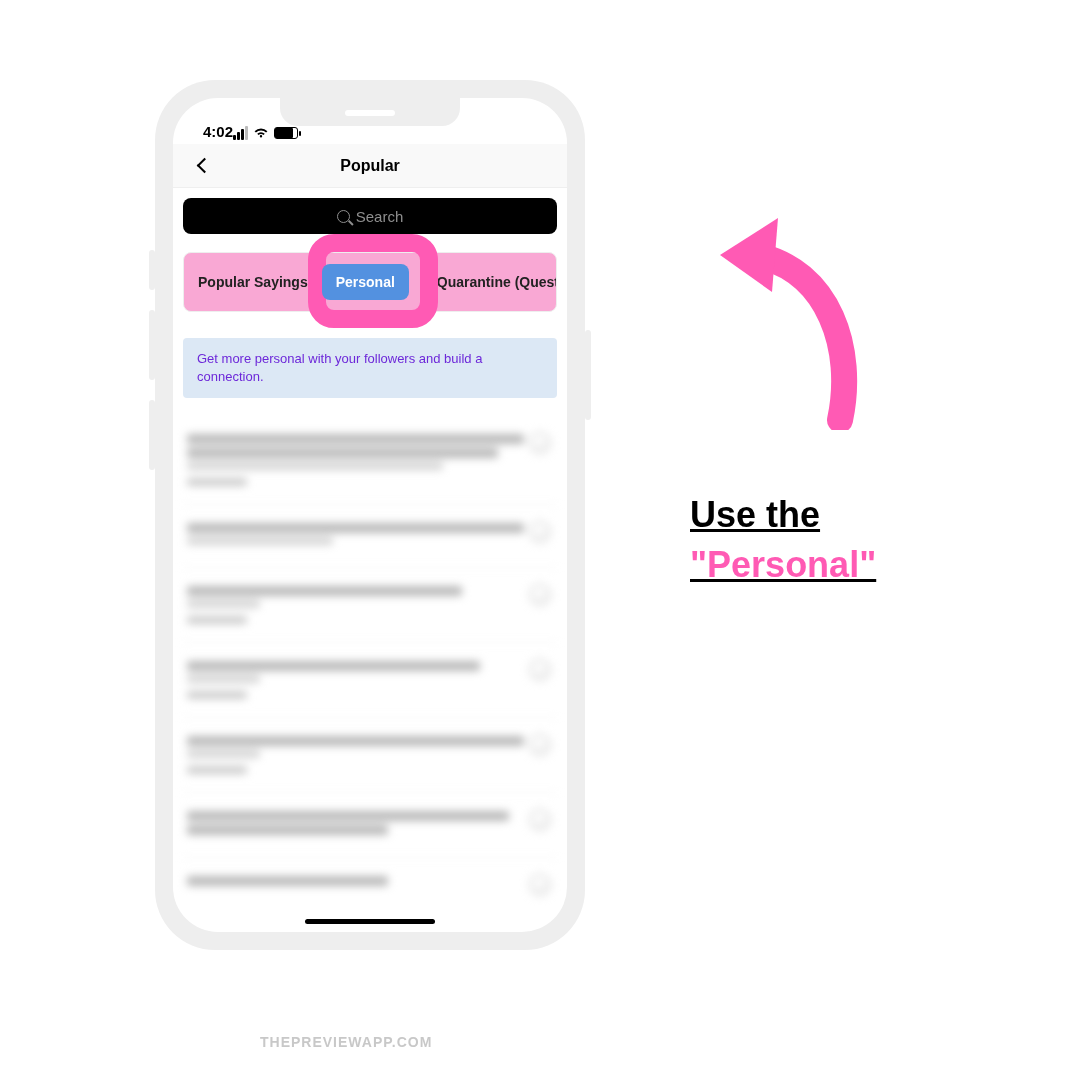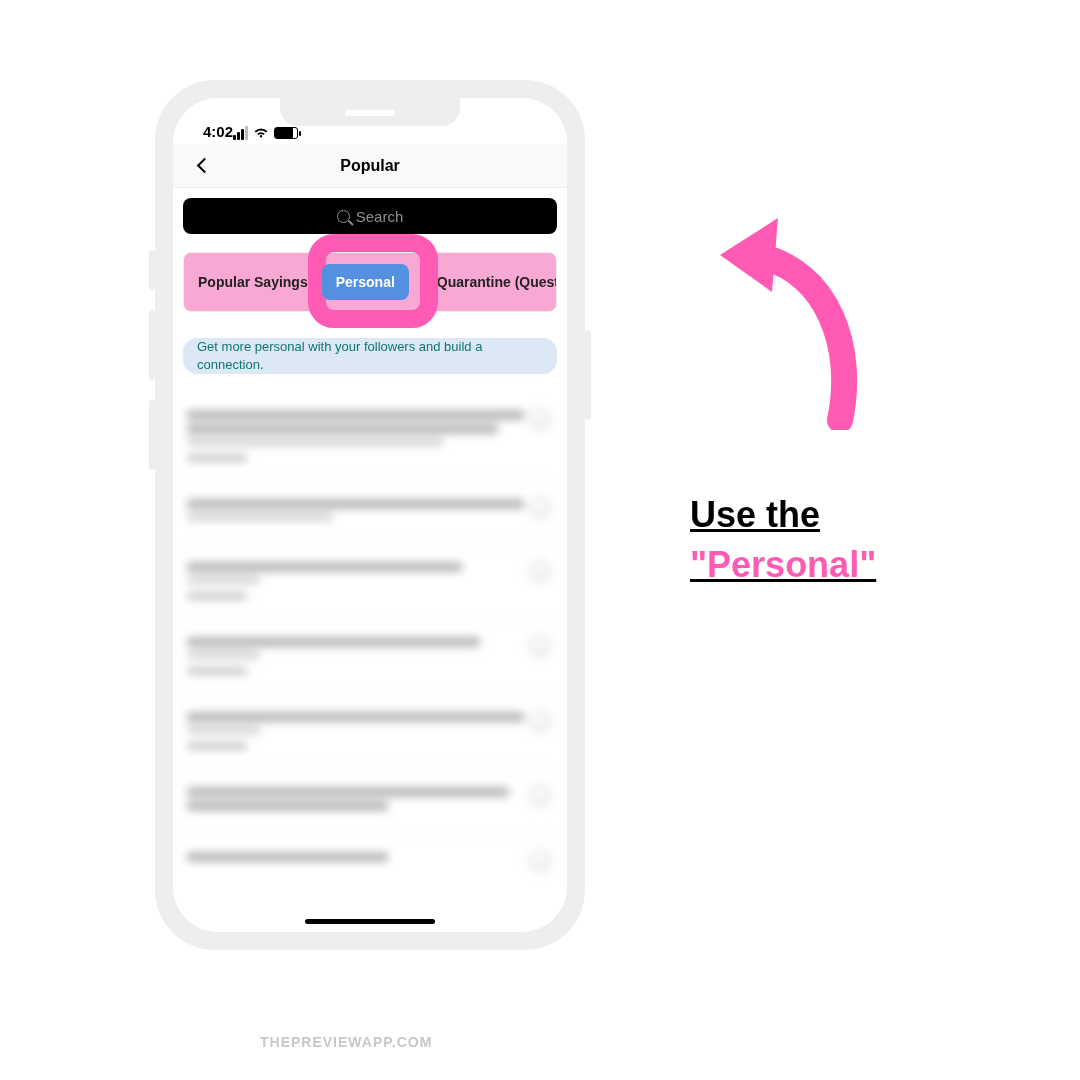--- a/index.html
+++ b/index.html
@@ -164,24 +164,24 @@
     left:125px;
     width:130px;
     height:94px;
     z-index:1;
     pointer-events:none;
   }
 
   .info-box{
     margin-top:26px;
     background:#dce8f5;
-    border-radius:14px;
-    padding:0 14px;
+    border-radius:4px;
+    padding:12px 14px;
     font-size:13px;
-    color:#0f766e;
+    color:#6d28d9;
     line-height:1.4;
   }
 
   .blurred-list{ margin-top:18px; filter: blur(4px); }
   .item {
     border-bottom:1px solid #eee;
     padding:14px 4px 18px 4px;
     position:relative;
   }
   .line { height:10px; background:#b9b9b9; border-radius:3px; margin:4px 0; }

